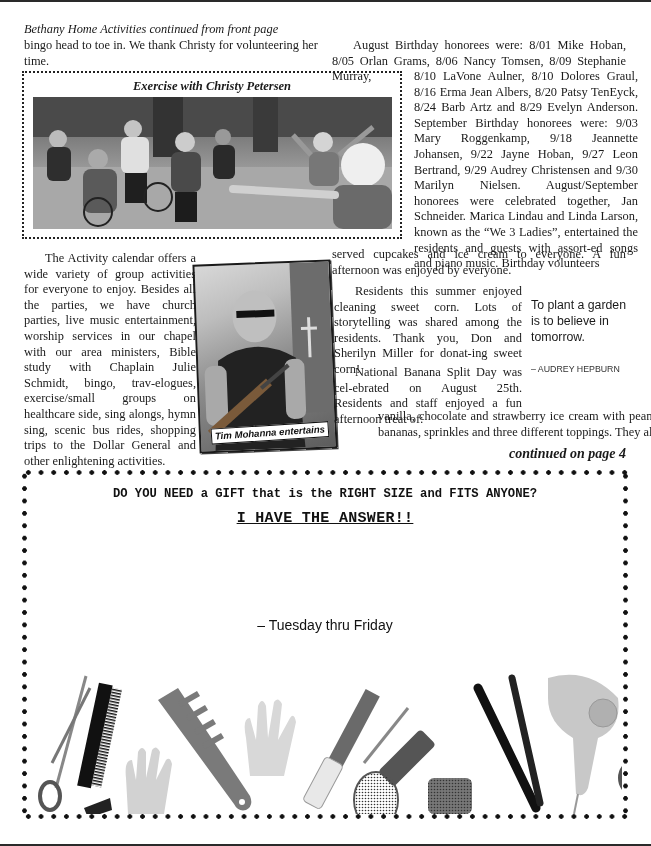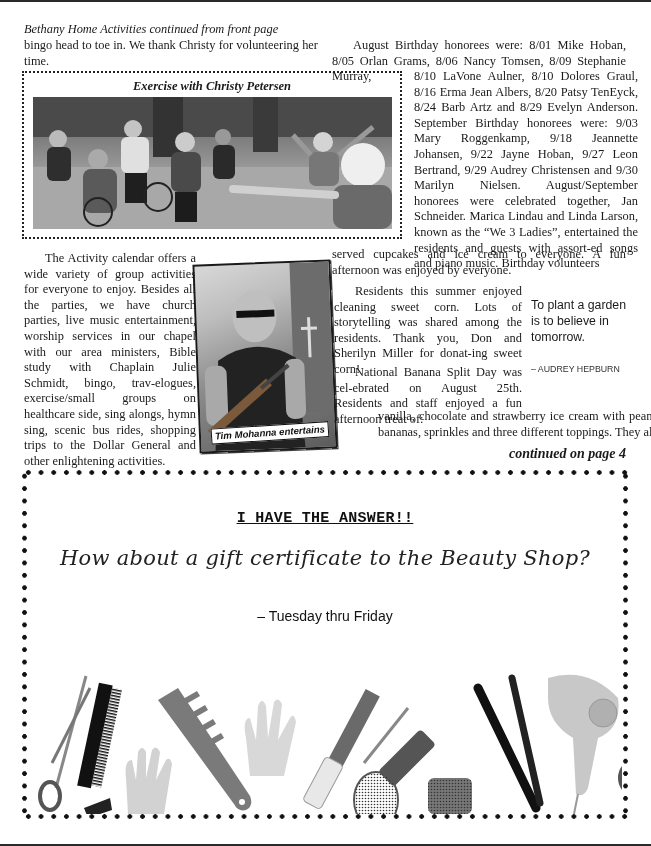--- a/index.html
+++ b/index.html
@@ -66,21 +66,21 @@
     background-size:5px 12.4px; background-repeat:repeat-y; }
 
   #ad-question { position:absolute; left:0; top:17px; width:606px; text-align:center;
     font-family:"Liberation Mono", "DejaVu Sans Mono", monospace; font-weight:bold; font-size:12.2px; color:#111; }
   #ad-answer { position:absolute; left:0; top:40px; width:606px; text-align:center;
     font-family:"Liberation Mono", "DejaVu Sans Mono", monospace; font-weight:bold; font-size:15px; color:#111; text-decoration:underline; letter-spacing:0.3px; }
   #ad-headline { position:absolute; left:0; top:76px; width:606px; text-align:center;
     font-family:"DejaVu Serif", "Liberation Serif", serif; font-style:italic; font-size:21px; color:#222; letter-spacing:0.3px; }
   #ad-contact { position:absolute; left:0; top:118px; width:606px; text-align:center;
     font-family:"Liberation Sans", "DejaVu Sans", sans-serif; font-size:14px; color:#111; }
-  #ad-days { position:absolute; left:0; top:138px; width:606px; text-align:center;
+  #ad-days { position:absolute; left:0; top:147px; width:606px; text-align:center;
     font-family:"Liberation Sans", "DejaVu Sans", sans-serif; font-size:14px; color:#111; }
   #ad-art { position:absolute; left:6px; top:198px; width:594px; height:146px; overflow:hidden; }
 </style>
 </head>
 <body>
 
 <div class="edge-top"></div>
 
 <div id="header-line" class="abs">
   <b>Bethany Home Activities</b>
@@ -156,22 +156,22 @@
 
 <div id="quote" class="abs">To plant a garden is to believe in tomorrow.</div>
 <div id="quote-author" class="abs">– AUDREY HEPBURN</div>
 
 <div id="ad-box" class="abs">
   <div class="dot-row" style="left:0; top:0; width:606px;"></div>
   <div class="dot-row" style="left:0; top:344px; width:606px;"></div>
   <div class="dot-col" style="left:0; top:0; height:349px;"></div>
   <div class="dot-col" style="left:601px; top:0; height:349px;"></div>
 
+  <div id="ad-question">DO YOU NEED a GIFT that is the RIGHT SIZE and FITS ANYONE?</div>
   <div id="ad-answer">I HAVE THE ANSWER!!</div>
-  <div id="ad-headline">How about a gift certificate to the Beauty Shop?</div>
   <div id="ad-days">– Tuesday thru Friday</div>
 
   <div id="ad-art">
     <svg width="594" height="146" viewBox="0 0 594 146">
 
       <g>
         <line x1="28" y1="120" x2="58" y2="8" stroke="#888" stroke-width="3"></line>
         <line x1="24" y1="95" x2="62" y2="20" stroke="#777" stroke-width="3"></line>
         <ellipse cx="22" cy="128" rx="10" ry="14" fill="none" stroke="#555" stroke-width="4"></ellipse>
       </g>

